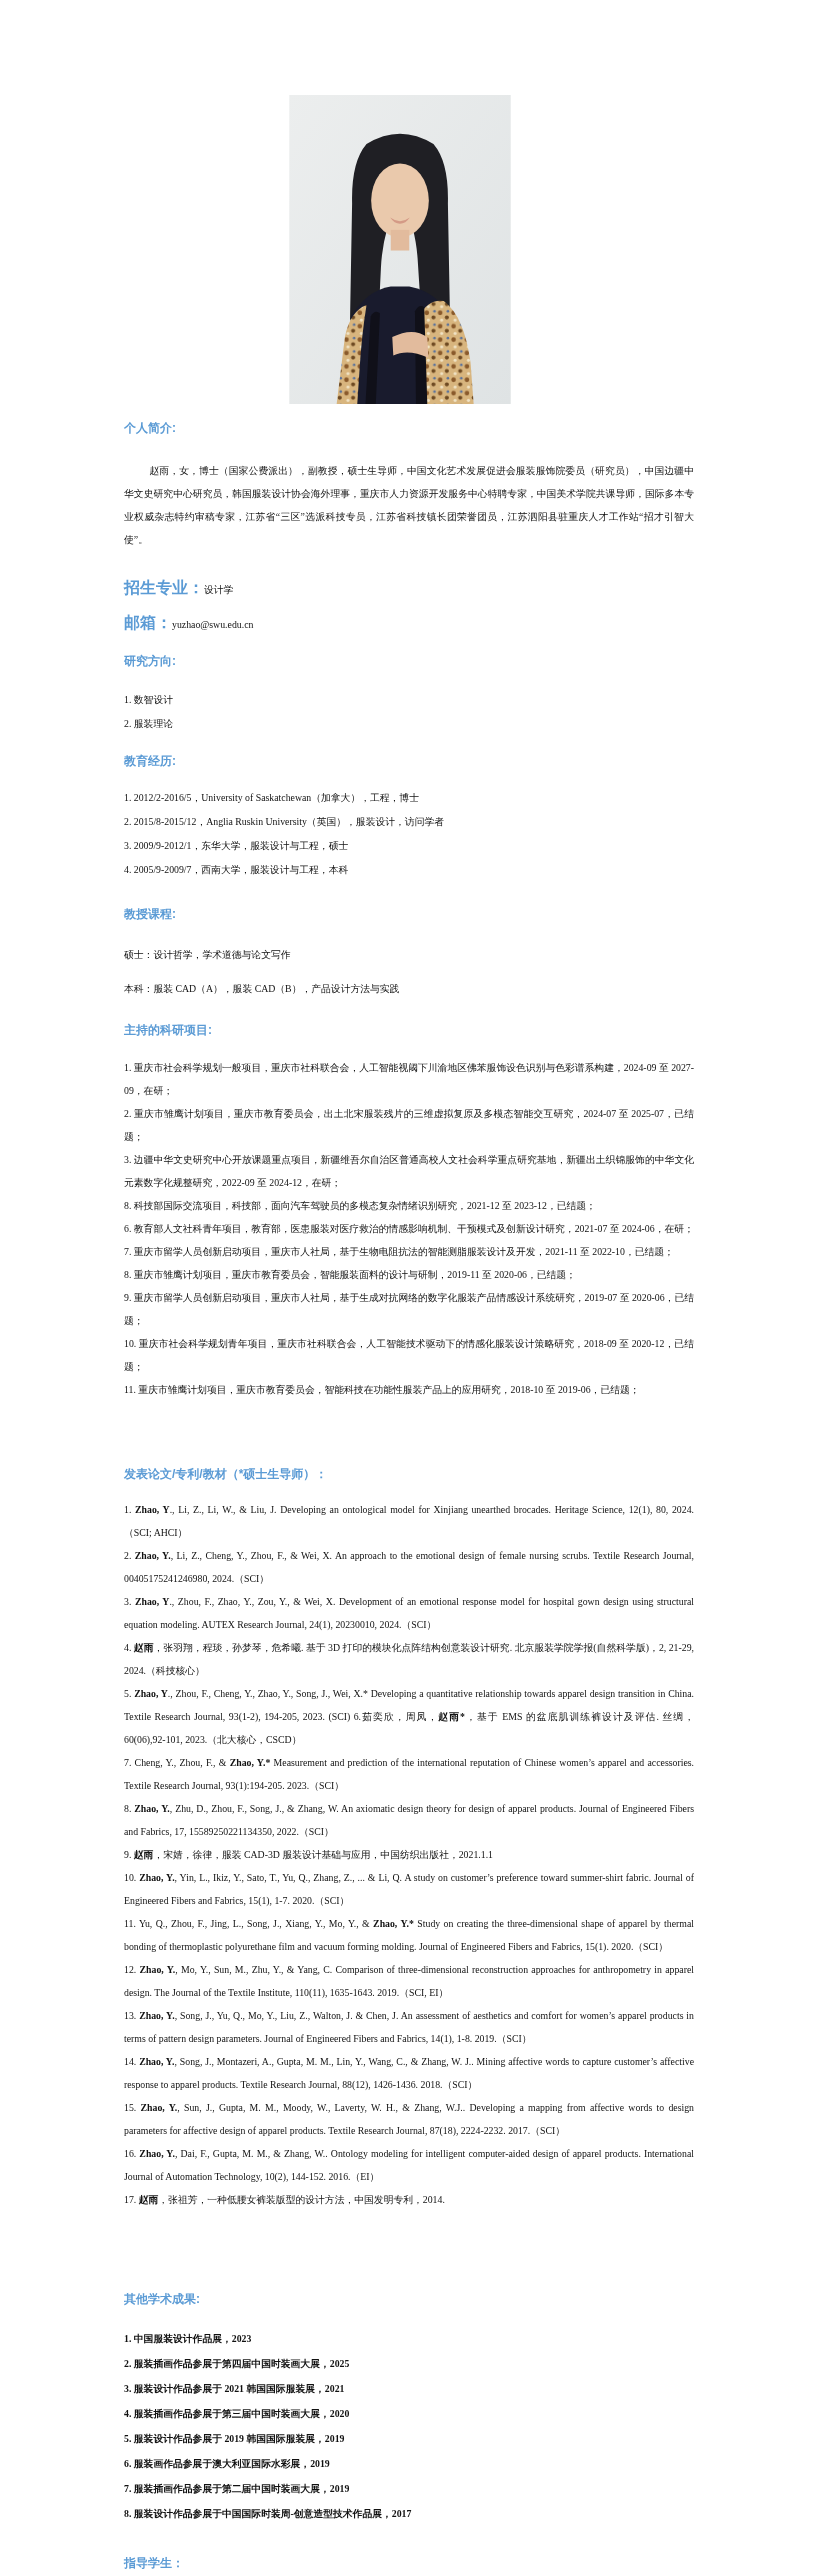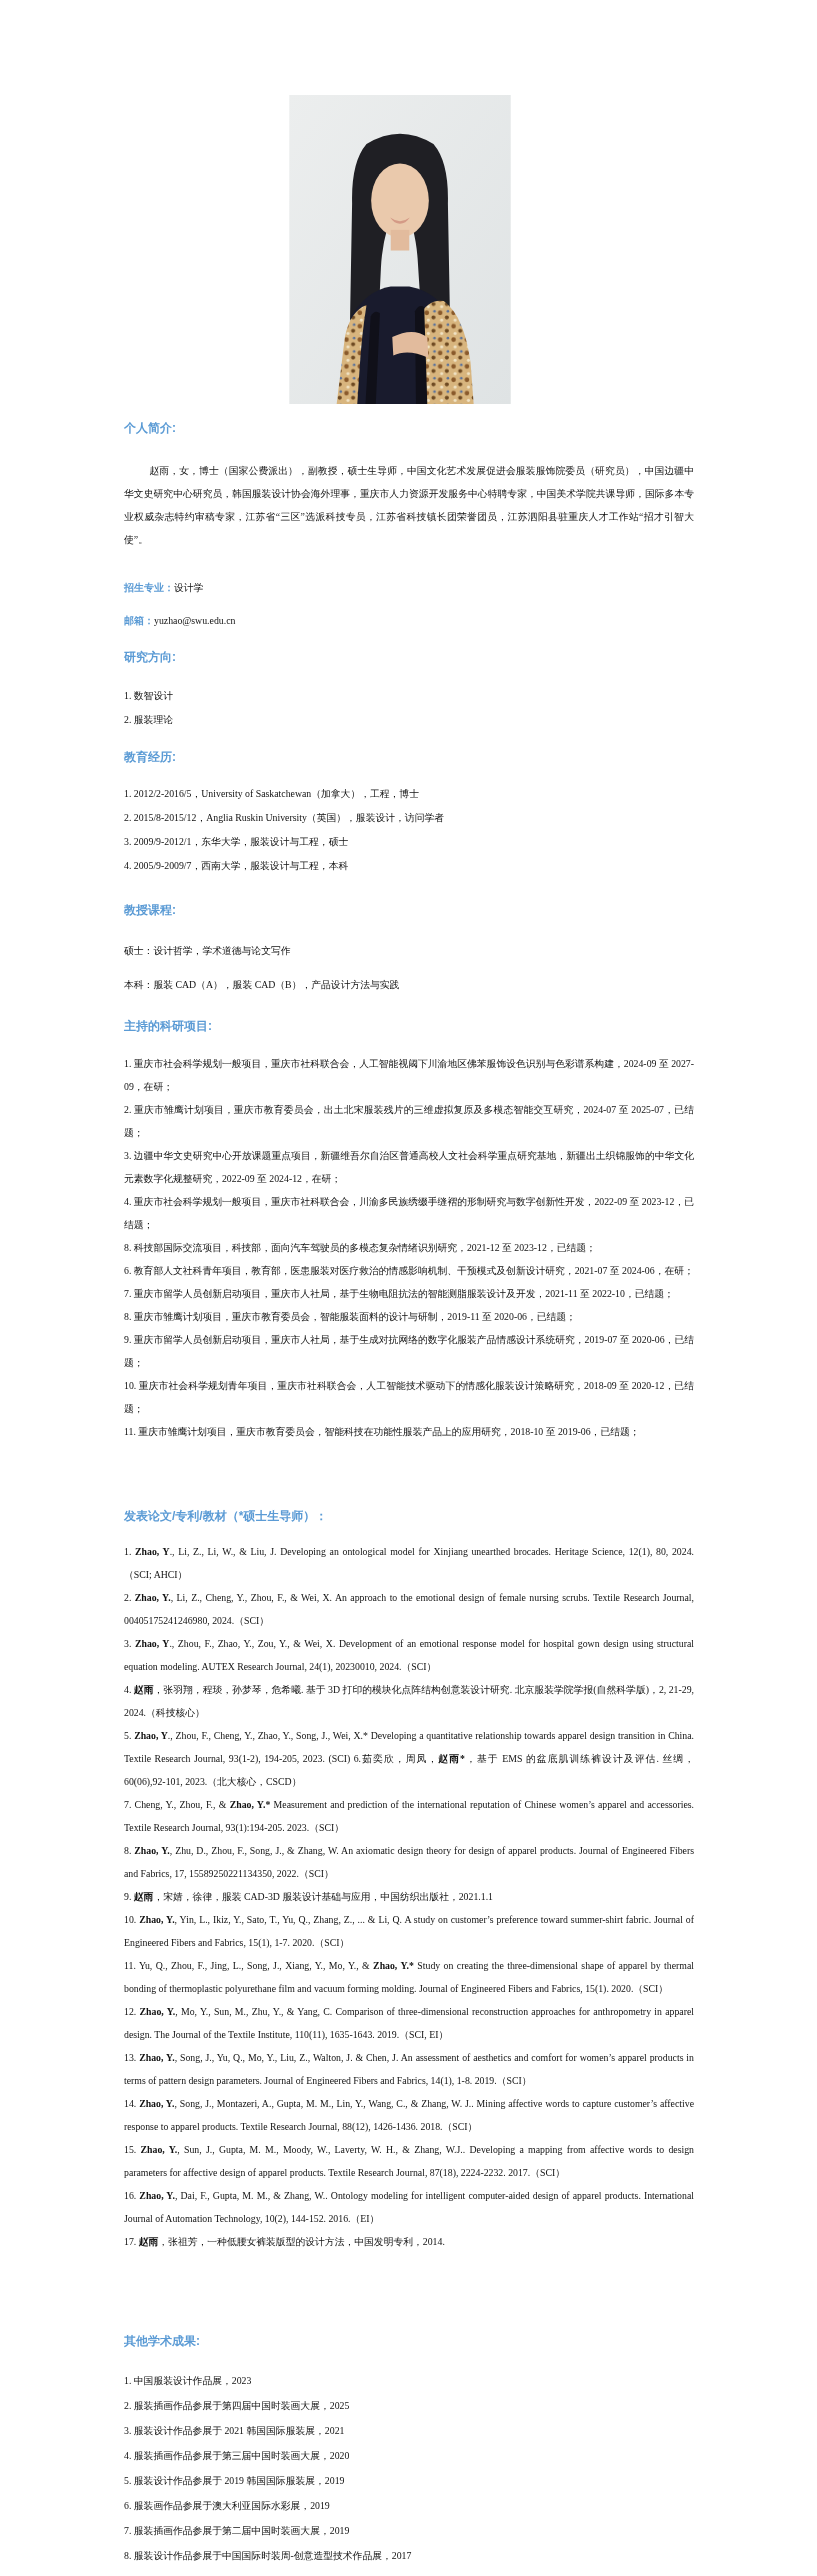--- a/index.html
+++ b/index.html
@@ -34,29 +34,29 @@
   .para{
     text-align:justify;
     text-indent:2.6em;
     margin:18.5px 0 0 0;
   }
   .kv-line{ margin-top:25px; }
   .kv-line.tight{ margin-top:10px; }
   .kv-label{
     font-family:"Liberation Sans","DejaVu Sans",sans-serif;
     font-weight:bold;
-    font-size:10px;
+    font-size:16px;
     color:#5b9bd5;
   }
   .kv-value{ font-size:9.8px; color:#111; }
   .mt26{margin-top:13.4px;} .mt28{margin-top:14.4px;} .mt20{margin-top:14px;}
   .mt22{margin-top:11.3px;} .mt30{margin-top:15.5px;} .mt32{margin-top:16.5px;} .mt38{margin-top:19.6px;} .mt40{margin-top:20.6px;}
   .mt50{margin-top:26px;} .mt120{margin-top:62px;} .mt150{margin-top:77px;}
   .line-list .line{ line-height:24px; }
-  .loose-list .line{ line-height:25px; }
+  .loose-list .line{ line-height:25px;font-weight:bold; }
   .pub-list .pub, .proj-list .line{
     text-align:justify;
   }
   .b{ font-weight:bold; }
 </style>
 </head>
 <body>
 
 <div class="page">
 
@@ -133,21 +133,20 @@
 
   <h2 class="section-heading mt38">主持的科研项目:</h2>
   <div class="doc proj-list mt20">
 
       <div class="line">1. 重庆市社会科学规划一般项目，重庆市社科联合会，人工智能视阈下川渝地区佛苯服饰设色识别与色彩谱系构建，2024-09 至 2027-09，在研；</div>
 
       <div class="line">2. 重庆市雏鹰计划项目，重庆市教育委员会，出土北宋服装残片的三维虚拟复原及多模态智能交互研究，2024-07 至 2025-07，已结题；</div>
 
       <div class="line">3. 边疆中华文史研究中心开放课题重点项目，新疆维吾尔自治区普通高校人文社会科学重点研究基地，新疆出土织锦服饰的中华文化元素数字化规整研究，2022-09 至 2024-12，在研；</div>
 
-      <div class="line">4. 重庆市社会科学规划一般项目，重庆市社科联合会，川渝多民族绣缀手缝褶的形制研究与数字创新性开发，2022-09 至 2023-12，已结题；</div>
 
       <div class="line">8. 科技部国际交流项目，科技部，面向汽车驾驶员的多模态复杂情绪识别研究，2021-12 至 2023-12，已结题；</div>
 
       <div class="line">6. 教育部人文社科青年项目，教育部，医患服装对医疗救治的情感影响机制、干预模式及创新设计研究，2021-07 至 2024-06，在研；</div>
 
       <div class="line">7. 重庆市留学人员创新启动项目，重庆市人社局，基于生物电阻抗法的智能测脂服装设计及开发，2021-11 至 2022-10，已结题；</div>
 
       <div class="line">8. 重庆市雏鹰计划项目，重庆市教育委员会，智能服装面料的设计与研制，2019-11 至 2020-06，已结题；</div>
 
       <div class="line">9. 重庆市留学人员创新启动项目，重庆市人社局，基于生成对抗网络的数字化服装产品情感设计系统研究，2019-07 至 2020-06，已结题；</div>

